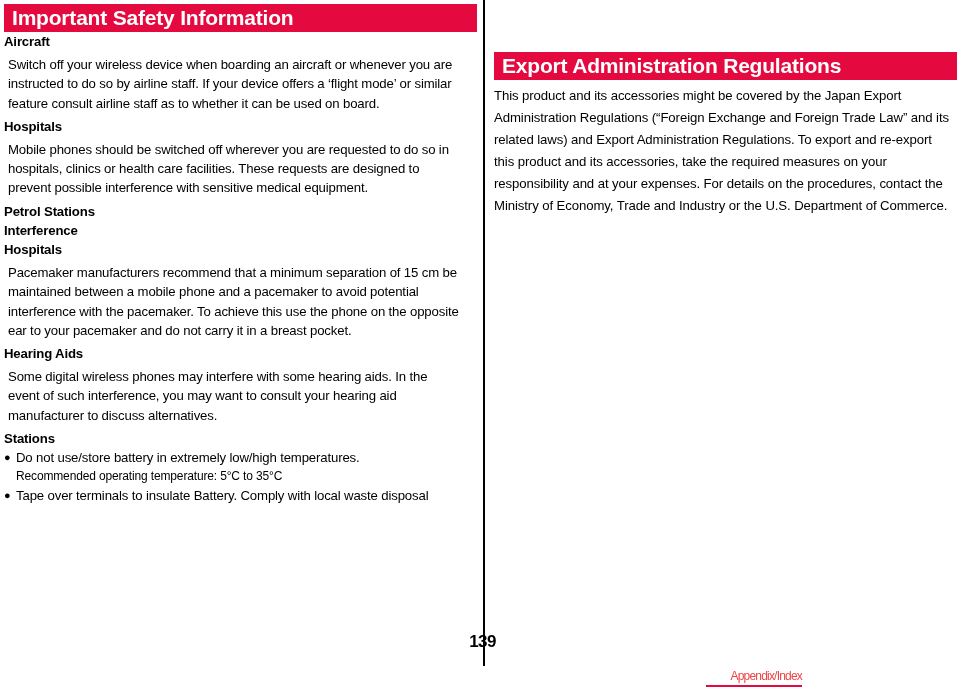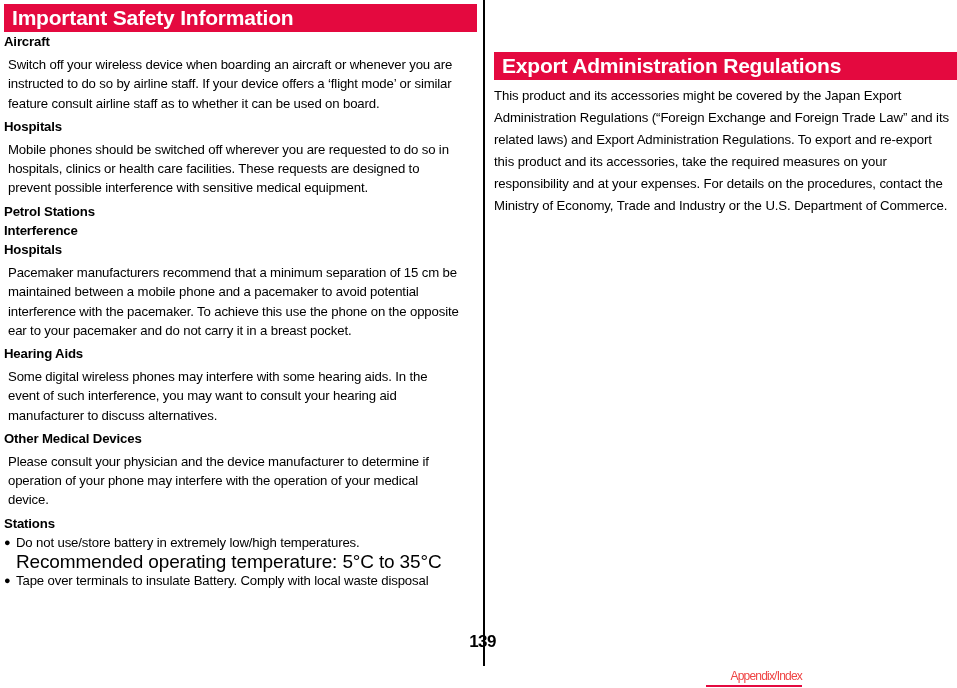--- a/index.html
+++ b/index.html
@@ -95,21 +95,21 @@
   }
   .bullet-row .dot {
     position: absolute;
     left: 0px;
     top: 0px;
     font-size: 11px;
     line-height: 19.2px;
   }
   .bullet-cont {
     padding-left: 12px;
-    font-size: 19px;
+    font-size: 12px;
     line-height: 19.2px;
     letter-spacing: -0.15px;
   }
 
   
   .footer-page-number {
     position: absolute;
     left: 436px;
     top: 632px;
     width: 60px;
@@ -172,24 +172,20 @@
       <div>
         <div class="head-term">Hospitals</div>
         <div class="body-text">Pacemaker manufacturers recommend that a minimum separation of 15 cm be maintained between a mobile phone and a pacemaker to avoid potential interference with the pacemaker. To achieve this use the phone on the opposite ear to your pacemaker and do not carry it in a breast pocket.</div>
       </div>
 
       <div>
         <div class="head-term">Hearing Aids</div>
         <div class="body-text">Some digital wireless phones may interfere with some hearing aids. In the event of such interference, you may want to consult your hearing aid manufacturer to discuss alternatives.</div>
       </div>
 
-      <div>
-        <div class="head-term">Other Medical Devices</div>
-        <div class="body-text">Please consult your physician and the device manufacturer to determine if operation of your phone may interfere with the operation of your medical device.</div>
-      </div>
 
       <div>
         <div class="head-term">Stations</div>
 
         <div class="bullet-row">
           <span class="dot">●</span>
           <span>Do not use/store battery in extremely low/high temperatures.</span>
         </div>
         <div class="bullet-cont">Recommended operating temperature: 5°C to 35°C</div>
 

